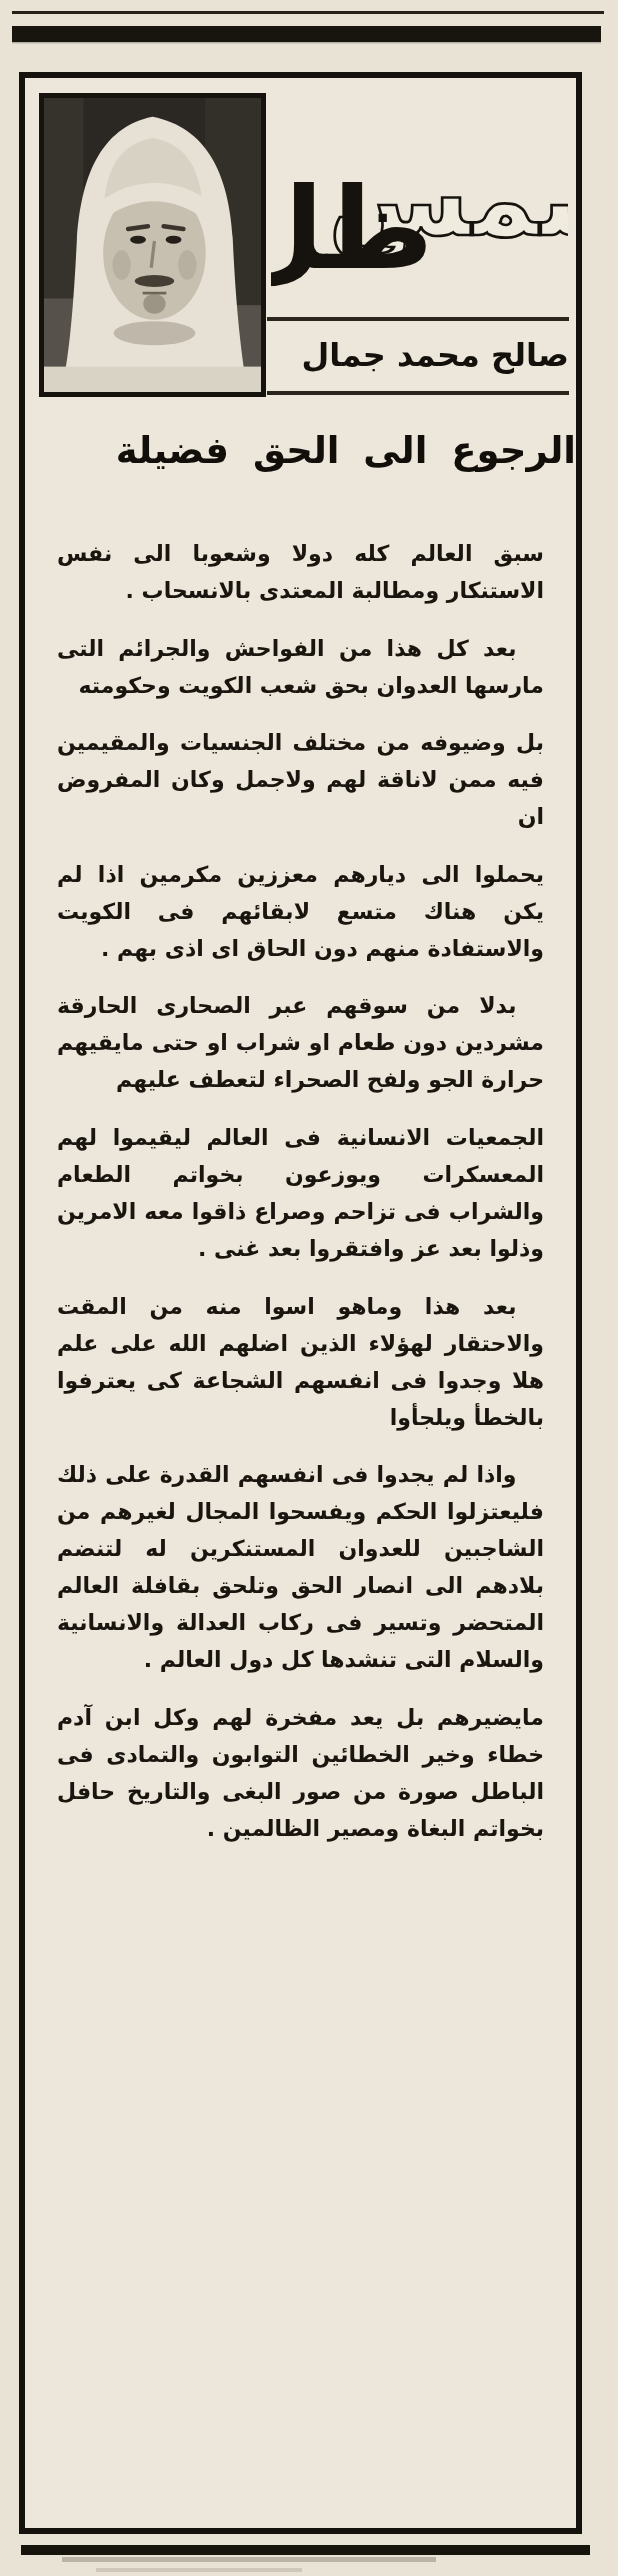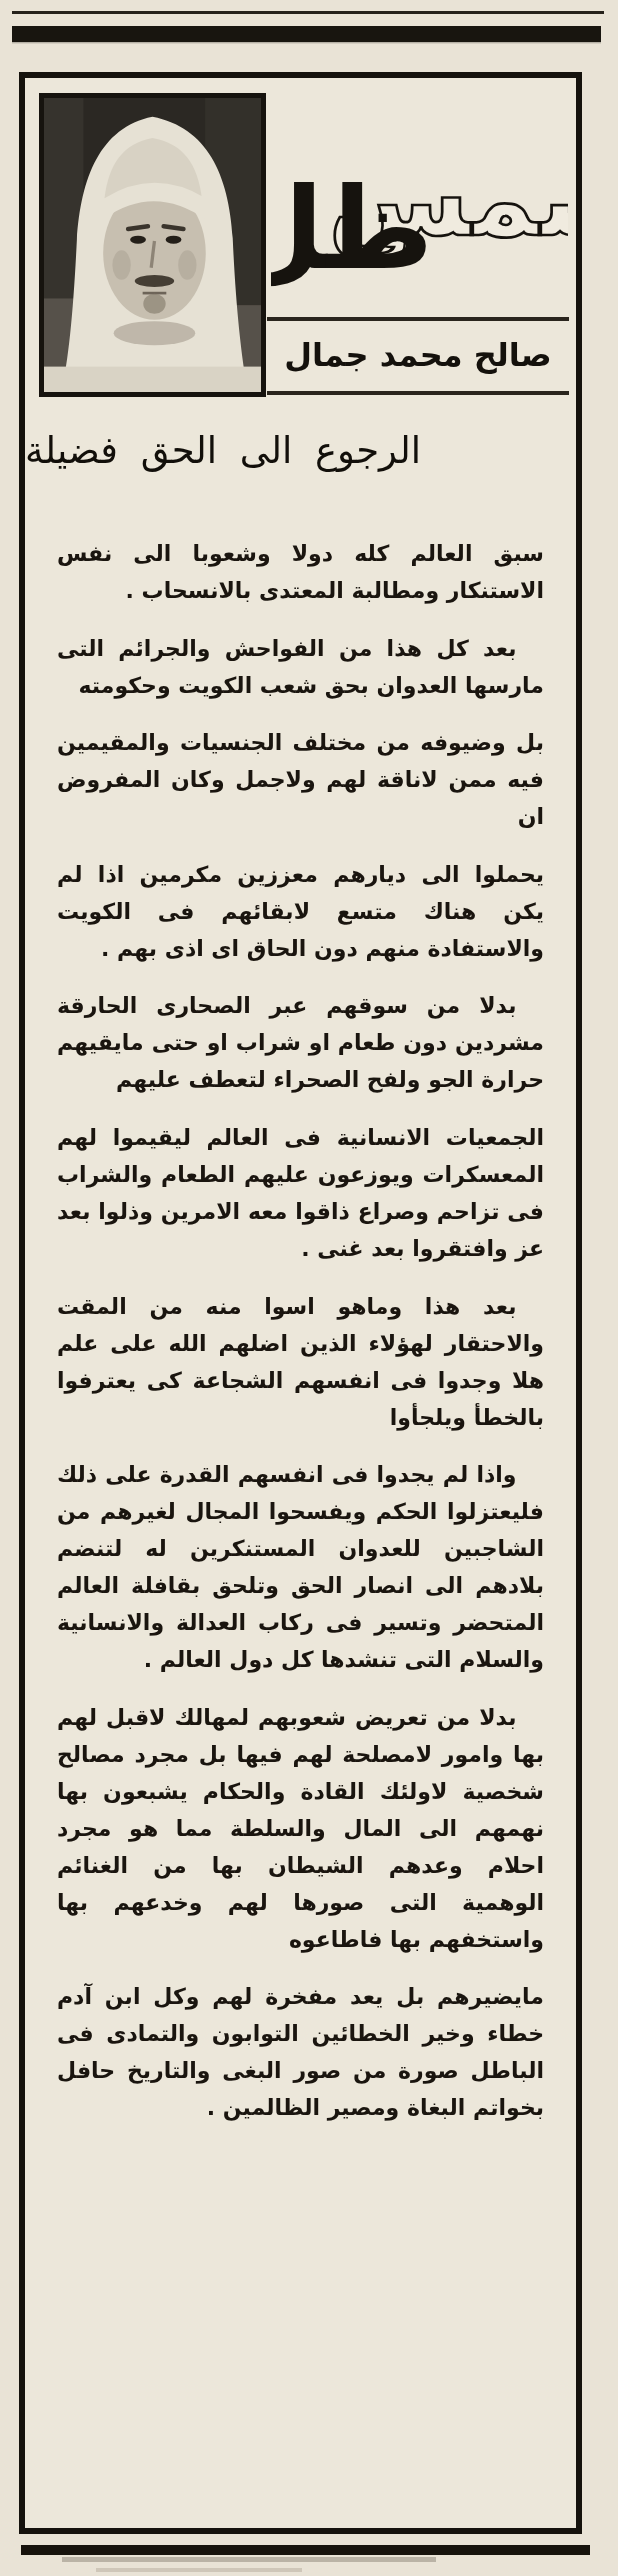--- a/index.html
+++ b/index.html
@@ -20,26 +20,26 @@
     box-sizing:border-box;border:5.5px solid #16130e;background:#555048;overflow:hidden;
   }
   .photo-box svg{display:block;width:100%;height:100%;}
   .logo-svg{position:absolute;top:20.6px;left:246px;width:297px;height:199px;}
   .logo-svg text{font-family:"DejaVu Sans",sans-serif;}
   .name-rule{position:absolute;left:242px;width:302px;height:4.1px;background:#2a251d;}
   .rule-a{top:239px;}
   .rule-b{top:313px;}
   .author-name{
     position:absolute;top:250px;left:242px;width:302px;height:55px;
-    line-height:55px;text-align:center;font-size:32px;font-weight:bold;
+    line-height:55px;text-align:right;font-size:32px;font-weight:bold;
     letter-spacing:0.7px;color:#14110c;
   }
   .article-title{
     position:absolute;top:340px;left:0;width:100%;margin:0;
-    text-align:left;font-size:37px;font-weight:normal;line-height:65px;
+    text-align:right;font-size:37px;font-weight:bold;line-height:65px;
     word-spacing:11px;color:#120f0a;
   }
   .article-body{
     position:absolute;top:457px;left:0;right:0;padding:0 32px;
     font-size:22px;font-weight:bold;line-height:37px;color:#1a150f;
   }
   .article-body p{margin:0 0 20.6px 0;text-align:justify;}
   .article-body p.indent{text-indent:27.5px;}
   .bottom-bar{position:absolute;top:2545px;left:20.6px;width:569px;height:9.6px;background:#17130d;}
   .bottom-smudge{position:absolute;top:2557px;left:62px;width:374px;height:4.8px;background:#a29a8c;opacity:.65;}
@@ -89,24 +89,23 @@
   <div class="name-rule rule-b"></div>
 
   <h1 class="article-title">الرجوع الى الحق فضيلة</h1>
 
   <div class="article-body">
     <p>سبق العالم كله دولا وشعوبا الى نفس الاستنكار ومطالبة المعتدى بالانسحاب .</p>
     <p class="indent">بعد كل هذا من الفواحش والجرائم التى مارسها العدوان بحق شعب الكويت وحكومته</p>
     <p>بل وضيوفه من مختلف الجنسيات والمقيمين فيه ممن لاناقة لهم ولاجمل وكان المفروض ان</p>
     <p>يحملوا الى ديارهم معززين مكرمين اذا لم يكن هناك متسع لابقائهم فى الكويت والاستفادة منهم دون الحاق اى اذى بهم .</p>
     <p class="indent">بدلا من سوقهم عبر الصحارى الحارقة مشردين دون طعام او شراب او حتى مايقيهم حرارة الجو ولفح الصحراء لتعطف عليهم</p>
-    <p>الجمعيات الانسانية فى العالم ليقيموا لهم المعسكرات ويوزعون عليهم الطعام والشراب فى تزاحم وصراع ذاقوا معه الامرين وذلوا بعد عز وافتقروا بعد غنى .</p>
+    <p>الجمعيات الانسانية فى العالم ليقيموا لهم المعسكرات ويوزعون بخواتم الطعام والشراب فى تزاحم وصراع ذاقوا معه الامرين وذلوا بعد عز وافتقروا بعد غنى .</p>
     <p class="indent">بعد هذا وماهو اسوا منه من المقت والاحتقار لهؤلاء الذين اضلهم الله على علم هلا وجدوا فى انفسهم الشجاعة كى يعترفوا بالخطأ ويلجأوا</p>
     <p class="indent">واذا لم يجدوا فى انفسهم القدرة على ذلك فليعتزلوا الحكم ويفسحوا المجال لغيرهم من الشاجبين للعدوان المستنكرين له لتنضم بلادهم الى انصار الحق وتلحق بقافلة العالم المتحضر وتسير فى ركاب العدالة والانسانية والسلام التى تنشدها كل دول العالم .</p>
-    <p class="indent">بدلا من تعريض شعوبهم لمهالك لاقبل لهم بها وامور لامصلحة لهم فيها بل مجرد مصالح شخصية لاولئك القادة والحكام يشبعون بها نهمهم الى المال والسلطة مما هو مجرد احلام وعدهم الشيطان بها من الغنائم الوهمية التى صورها لهم وخدعهم بها واستخفهم بها فاطاعوه</p>
     <p>مايضيرهم بل يعد مفخرة لهم وكل ابن آدم خطاء وخير الخطائين التوابون والتمادى فى الباطل صورة من صور البغى والتاريخ حافل بخواتم البغاة ومصير الظالمين .</p>
 
   </div>
 </div>
 
 <div class="bottom-bar"></div>
 <div class="bottom-smudge"></div>
 <div class="bottom-smudge2"></div>
 
 

